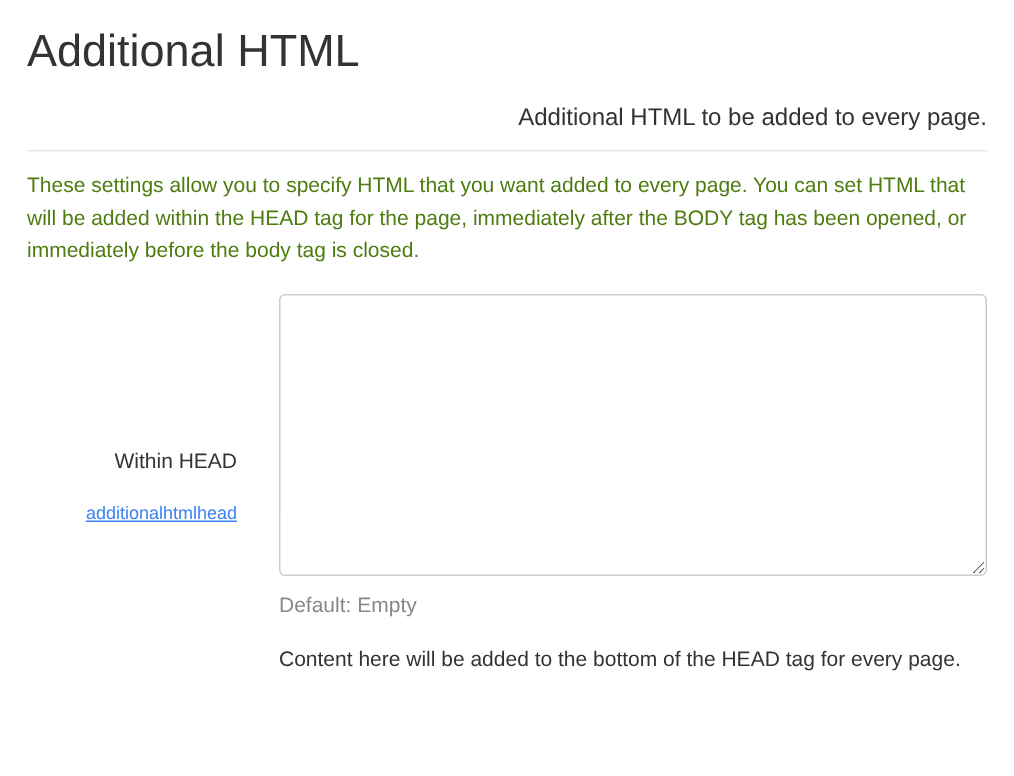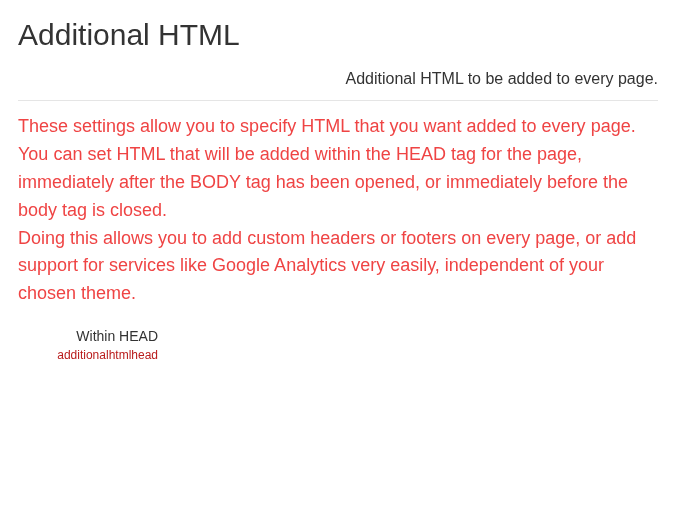--- a/index.html
+++ b/index.html
@@ -23,47 +23,47 @@
     color: #333;
     margin: 0 0 12px 0;
     text-align: right;
   }
   hr {
     border: none;
     border-top: 1px solid #e5e5e5;
     margin: 0 0 12px 0;
   }
   .description {
-    font-size: 18px;
+    font-size: 14px;
     line-height: 1.55;
-    color: #ef4444;
+    color: #4d7c0f;
     margin: 0 0 18px 0;
   }
   .form-row {
     display: flex;
-    align-items: flex-start;
+    align-items: center;
     gap: 28px;
-    flex-direction: column;
   }
   .label-col {
     width: 140px;
     text-align: right;
     flex-shrink: 0;
     padding-top: 2px;
   }
   .field-label {
     font-size: 14px;
     color: #333;
     display: block;
   }
   .field-id {
     font-size: 12px;
-    color: #b91c1c;
+    color: #3b82f6;
     display: block;
-    margin-top: 4px;
+    margin-top: 20px;
+    text-decoration: underline;
   }
   .input-col {
     flex: 1;
   }
   textarea {
     width: 100%;
     height: 188px;
     border: 1px solid #ccc;
     border-radius: 4px;
     padding: 6px 8px;
@@ -87,21 +87,25 @@
 <body>
 
 <h1>Additional HTML</h1>
 
 <p class="subtitle">Additional HTML to be added to every page.</p>
 
 <hr>
 
 <div class="description">
   <span>These settings allow you to specify HTML that you want added to every page. You can set HTML that will be added within the HEAD tag for the page, immediately after the BODY tag has been opened, or immediately before the body tag is closed.</span><br>
-  <span>Doing this allows you to add custom headers or footers on every page, or add support for services like Google Analytics very easily, independent of your chosen theme.</span>
 </div>
 
 <div class="form-row">
   <div class="label-col">
     <span class="field-label">Within HEAD</span>
     <span class="field-id">additionalhtmlhead</span>
   </div>
+  <div class="input-col">
+    <textarea style=""></textarea>
+    <p class="default-hint">Default: Empty</p>
+    <p class="field-help">Content here will be added to the bottom of the HEAD tag for every page.</p>
+  </div>
 </div>
 
 </body></html>

